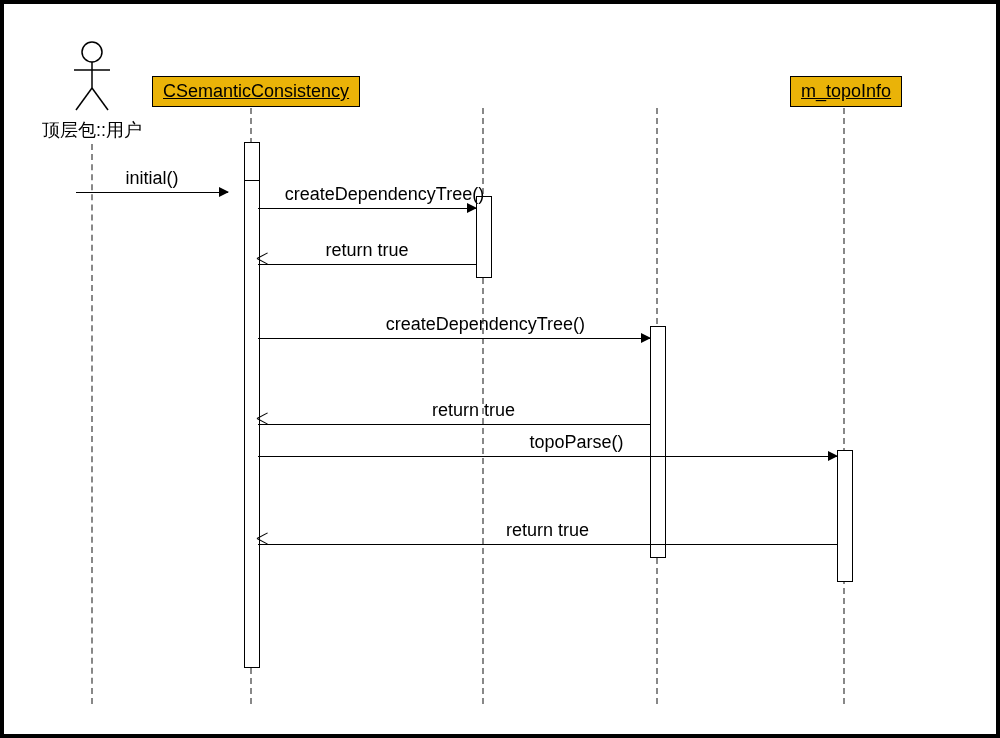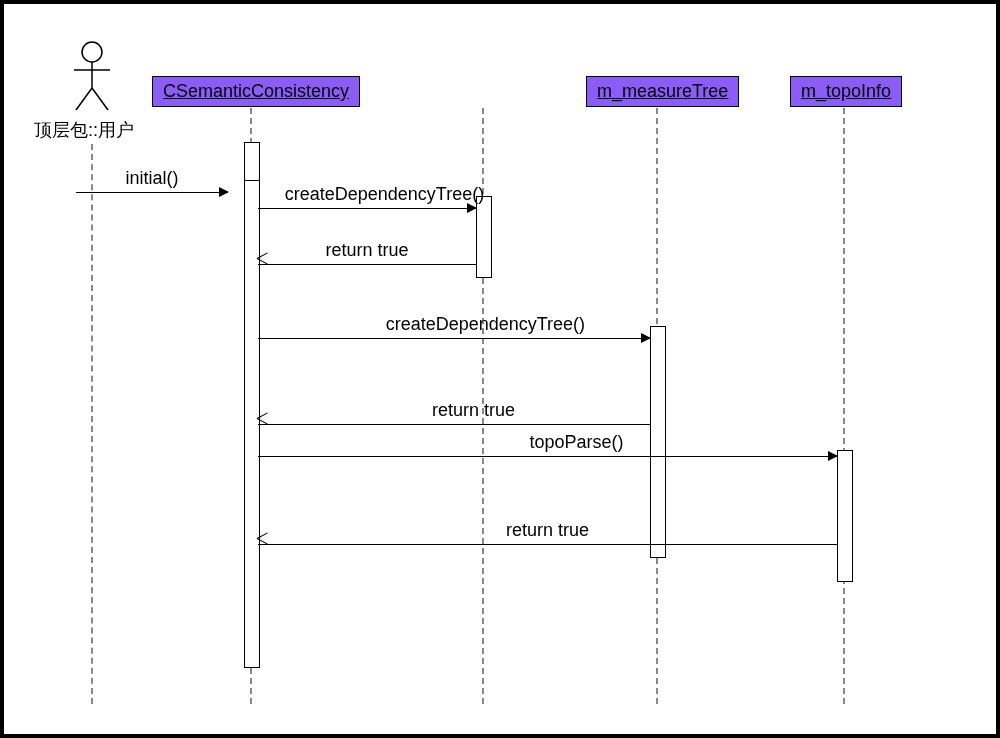--- a/index.html
+++ b/index.html
@@ -1,20 +1,20 @@
 <!DOCTYPE html>
 <html><head>
 <meta charset="utf-8">
 <style>
 body{margin:0;background:#fff;font-family:Arial,sans-serif;font-size:18px;color:#000}
 .canvas{position:relative;width:1000px;height:738px;border:4px solid #000;box-sizing:border-box}
 .actor{position:absolute;text-align:center}
 .actor svg{display:block;margin:0 auto}
 .actor-label{position:absolute;white-space:nowrap}
-.lifeline-box{position:absolute;border:1px solid #000;background:#8b5cf6;padding:4px 10px;text-decoration:underline;white-space:nowrap}
+.lifeline-box{position:absolute;border:1px solid #000;background:#eab308;padding:4px 10px;text-decoration:underline;white-space:nowrap}
 .lifeline{position:absolute;width:0;border-left:2px dashed #888}
 .activation{position:absolute;background:#fff;border:1px solid #000;width:14px}
 .msg{position:absolute;height:1px;background:#000}
 .msg .label{position:absolute;bottom:4px;left:50%;transform:translateX(-50%);white-space:nowrap;font-size:18px}
 .arrowhead-r{position:absolute;right:-1px;top:-5px;width:0;height:0;border-top:5px solid transparent;border-bottom:5px solid transparent;border-left:10px solid #000}
 .arrowhead-l-open{position:absolute;left:-1px;top:-6px}
 .arrowhead-l-open::before{content:"";position:absolute;width:12px;height:1px;background:#000;transform:rotate(-28deg);transform-origin:left}
 .arrowhead-l-open::after{content:"";position:absolute;width:12px;height:1px;background:#000;transform:rotate(28deg);transform-origin:left}
 </style>
 </head>
@@ -24,25 +24,24 @@
 
   <div class="actor" style="left:68px;top:36px;width:40px">
     <svg width="40" height="72" viewBox="0 0 40 72">
       <circle cx="20" cy="12" r="10" fill="none" stroke="#000" stroke-width="1.5"></circle>
       <line x1="20" y1="22" x2="20" y2="48" stroke="#000" stroke-width="1.5"></line>
       <line x1="2" y1="30" x2="38" y2="30" stroke="#000" stroke-width="1.5"></line>
       <line x1="20" y1="48" x2="4" y2="70" stroke="#000" stroke-width="1.5"></line>
       <line x1="20" y1="48" x2="36" y2="70" stroke="#000" stroke-width="1.5"></line>
     </svg>
   </div>
-  <div class="actor-label" style="left:30px;top:114px">顶层包::用户</div>
+  <div class="actor-label" style="left:38px;top:114px">顶层包::用户</div>
   <div class="lifeline" style="left:87px;top:140px;height:560px"></div>
 
   <div class="lifeline-box" style="left:148px;top:72px">CSemanticConsistency</div>
-  <div class="lifeline-box" style="left:582px;top:72px">m_measureTree</div>
   <div class="lifeline-box" style="left:786px;top:72px">m_topoInfo</div>
 
   <div class="lifeline" style="left:246px;top:104px;height:596px"></div>
   <div class="lifeline" style="left:478px;top:104px;height:596px"></div>
   <div class="lifeline" style="left:652px;top:104px;height:596px"></div>
   <div class="lifeline" style="left:839px;top:104px;height:596px"></div>
 
   <div class="activation" style="left:240px;top:138px;height:38px"></div>
   <div class="activation" style="left:240px;top:176px;height:486px"></div>
   <div class="activation" style="left:472px;top:192px;height:80px"></div>

